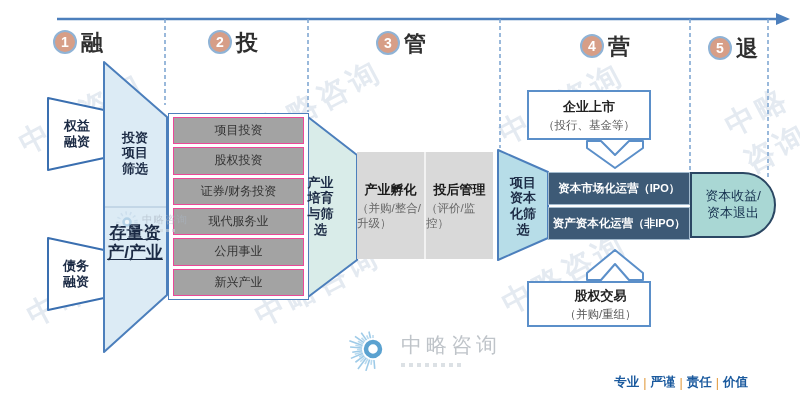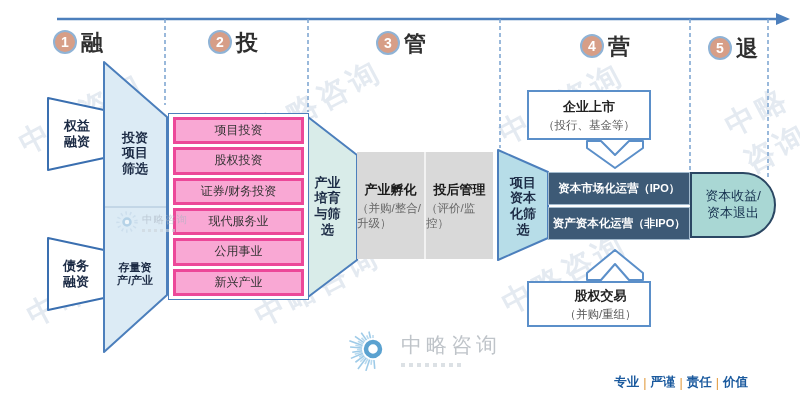--- a/index.html
+++ b/index.html
@@ -11,21 +11,21 @@
   
   .stage-circle{width:24px;height:24px;border-radius:50%;background:#d79e87;border:2px solid #8fb3d6;
     color:#fff;font-weight:bold;font-size:14px;display:flex;align-items:center;justify-content:center;box-sizing:border-box;}
   .stage-label{font-size:22px;font-weight:bold;color:#2f2f2f;line-height:1;}
   
   .lbl{display:flex;align-items:center;justify-content:center;text-align:center;
     font-weight:bold;color:#1c2b45;line-height:1.2;}
   
   .rows-panel{left:168px;top:113px;width:141px;height:187px;box-sizing:border-box;
     border:1.5px solid #4c7fbc;background:#fff;padding:3px 4px;display:flex;flex-direction:column;gap:3px;}
-  .inv-row{flex:1;background:#f9a8d4;border:3px solid #ec4899;display:flex;align-items:center;justify-content:center;
+  .inv-row{flex:1;background:#a3a3a3;border:1px solid #ec4899;display:flex;align-items:center;justify-content:center;
     font-size:12px;color:#333;}
   
   .gray-box{left:357px;top:152px;width:136px;height:107px;background:#f2f2f2;display:flex;flex-direction:row;gap:2px;}
   .gray-half{flex:1;background:#d9d9d9;display:flex;flex-direction:column;align-items:center;justify-content:center;gap:2px;}
   .gray-title{font-size:13px;font-weight:bold;color:#1a1a1a;}
   .gray-sub{font-size:11.5px;color:#676767;}
   
   .dark-box{width:142px;height:33px;left:548px;background:#3d5a76;border:1px solid #a3bbce;box-sizing:border-box;
     display:flex;flex-direction:row;align-items:center;justify-content:center;color:#fff;font-weight:bold;line-height:1.2;}
   .dark-title{font-size:11.5px;}
@@ -107,33 +107,33 @@
   <div class="stage-label abs" style="left:736px;top:38px;">退</div>
 
   <div class="lbl pre abs" style="left:50px;top:112px;width:54px;height:44px;font-size:13px;">权益
 融资</div>
   <div class="lbl pre abs" style="left:50px;top:252px;width:52px;height:44px;font-size:13px;">债务
 融资</div>
 
   <div class="lbl pre abs" style="left:104px;top:124px;width:62px;height:58px;font-size:13px;">投资
 项目
 筛选</div>
-  <div class="lbl pre abs" style="left:102px;top:255px;width:66px;height:38px;font-size:11px;">存量资
+  <div class="lbl pre abs" style="left:102px;top:224px;width:66px;height:38px;font-size:17px;text-decoration:underline;">存量资
 产/产业</div>
 
   <div class="rows-panel abs">
     <div class="inv-row">项目投资</div>
     <div class="inv-row">股权投资</div>
     <div class="inv-row">证券/财务投资</div>
     <div class="inv-row">现代服务业</div>
     <div class="inv-row">公用事业</div>
     <div class="inv-row">新兴产业</div>
   </div>
 
-  <div class="lbl pre abs" style="left:303px;top:148px;width:49px;height:116px;font-size:13px;line-height:1.2;">产业
+  <div class="lbl pre abs" style="left:296px;top:148px;width:49px;height:116px;font-size:13px;line-height:1.2;">产业
 培育
 与筛
 选</div>
 
   <div class="gray-box abs">
     <div class="gray-half">
       <span class="gray-title">产业孵化</span>
       <span class="gray-sub">（并购/整合/升级）</span>
     </div>
     <div class="gray-half">

